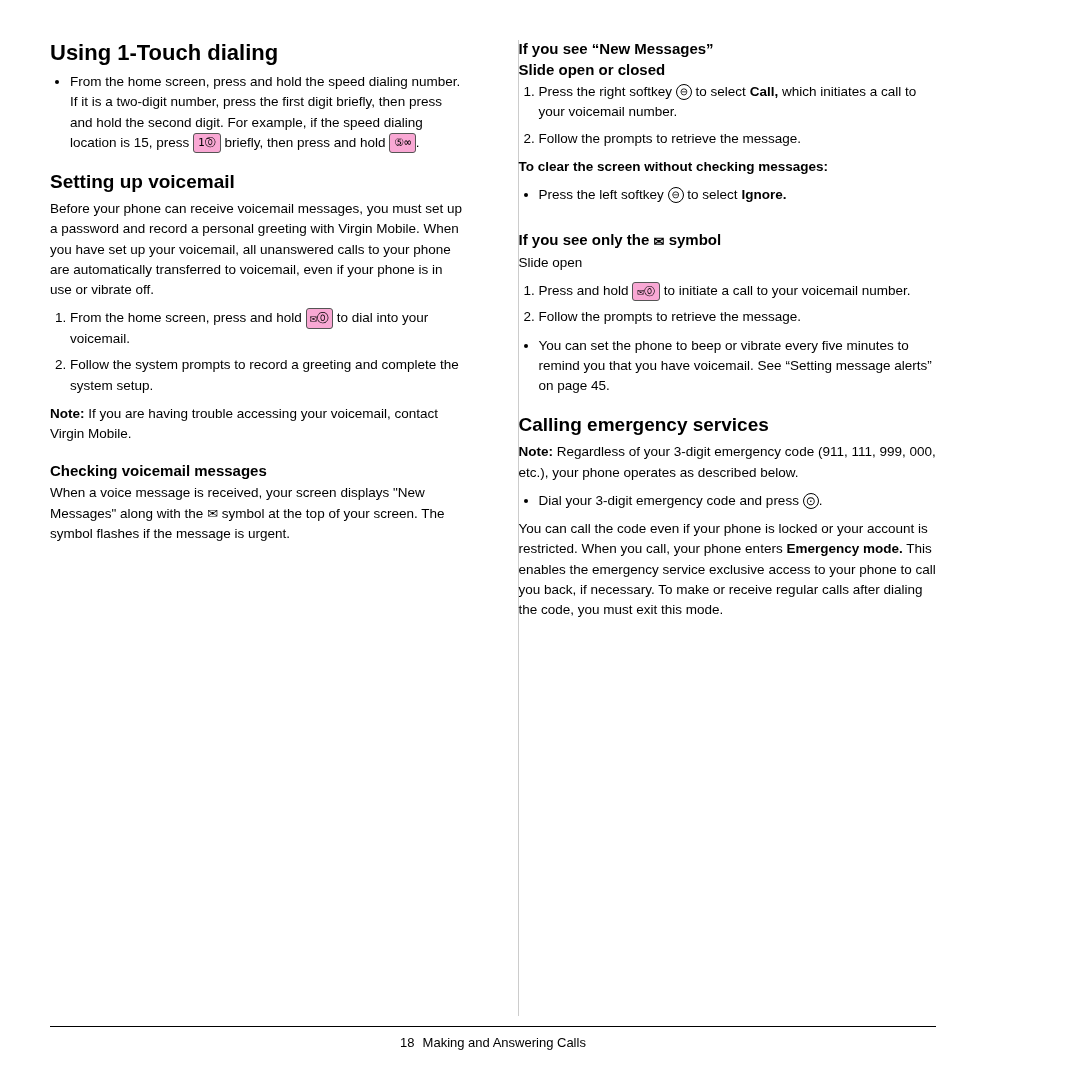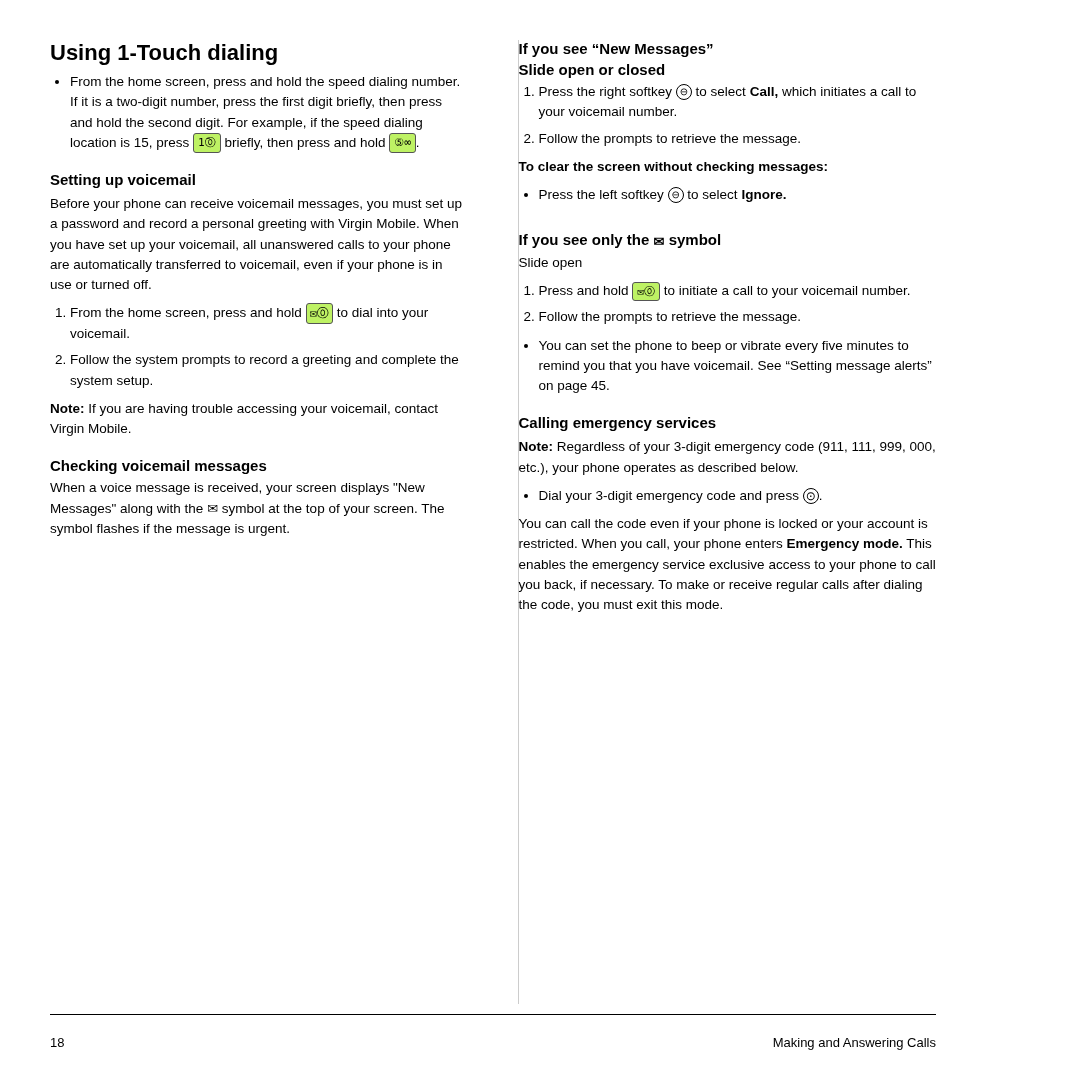--- a/index.html
+++ b/index.html
@@ -31,21 +31,21 @@
     .right-col {
       flex: 1;
       border-left: 1px solid #ccc;
     }
     h1.section-title {
       font-size: 22px;
       font-weight: bold;
       margin-bottom: 6px;
     }
     h2.section-title {
-      font-size: 15px;
+      font-size: 19px;
       font-weight: bold;
       margin-bottom: 6px;
     }
     h3.sub-title {
       font-size: 15px;
       font-weight: bold;
       margin-bottom: 4px;
     }
     p {
       font-size: 13.5px;
@@ -76,42 +76,42 @@
     }
     .bold {
       font-weight: bold;
       text-align: center;
     }
     .section-block {
       margin-bottom: 18px;
     }
     .footer {
       display: flex;
-      justify-content: space-between;
+      justify-content: center;
       align-items: center;
       border-top: 1px solid #000;
-      padding-top: 20px;
+      padding-top: 8px;
       margin-top: 10px;
       gap: 8px;
     }
     .footer-page {
       font-size: 13px;
     }
     .footer-title {
       font-size: 13px;
     }
     
     .key-icon {
       display: inline-block;
       border: 1px solid #555;
       border-radius: 3px;
       padding: 1px 4px;
       font-size: 11px;
       font-family: monospace;
-      background: #bef264;
+      background: #f9a8d4;
       vertical-align: middle;
       line-height: 1.4;
     }
     .circle-icon {
       display: inline-block;
       width: 16px;
       height: 16px;
       border-radius: 50%;
       border: 1.5px solid #000;
       text-align: center;
@@ -141,21 +141,21 @@
             <span class="key-icon">1̄⓪</span>
             <span> </span>
             <span>briefly, then press and hold</span>
             <span class="key-icon">⑤∞</span>.
           </li>
         </ul>
       </div>
 
       <div class="section-block">
         <h2 class="section-title">Setting up voicemail</h2>
-        <p>Before your phone can receive voicemail messages, you must set up a password and record a personal greeting with Virgin Mobile. When you have set up your voicemail, all unanswered calls to your phone are automatically transferred to voicemail, even if your phone is in use or turned off.</p>
+        <p>Before your phone can receive voicemail messages, you must set up a password and record a personal greeting with Virgin Mobile. When you have set up your voicemail, all unanswered calls to your phone are automatically transferred to voicemail, even if your phone is in use or vibrate off.</p>
         <ol>
           <li>
             <span>From the home screen, press and hold</span>
             <span class="key-icon" style="font-size:12px; padding: 1px 3px;">✉⓪</span>
             <span>to dial into your voicemail.</span>
           </li>
           <li>Follow the system prompts to record a greeting and complete the system setup.</li>
         </ol>
         <p>
           <span class="note-bold">Note:</span>

